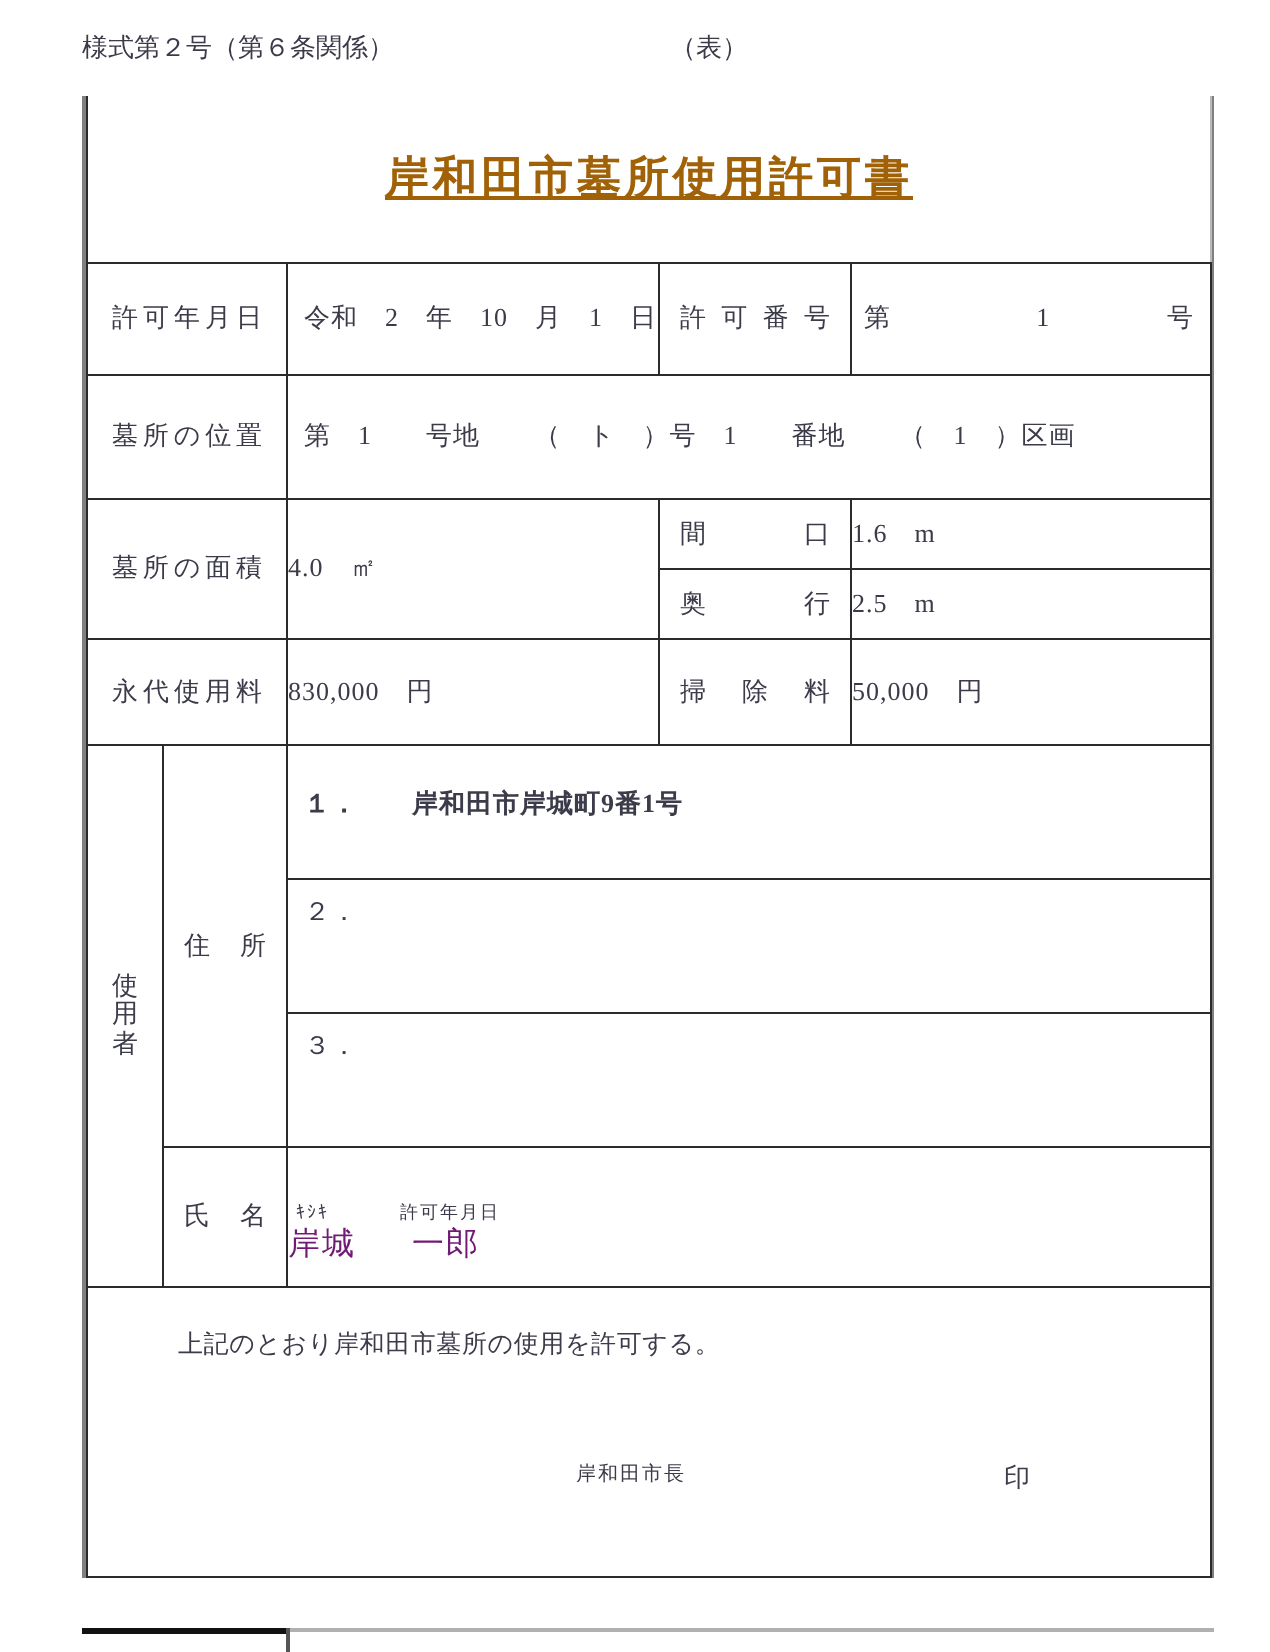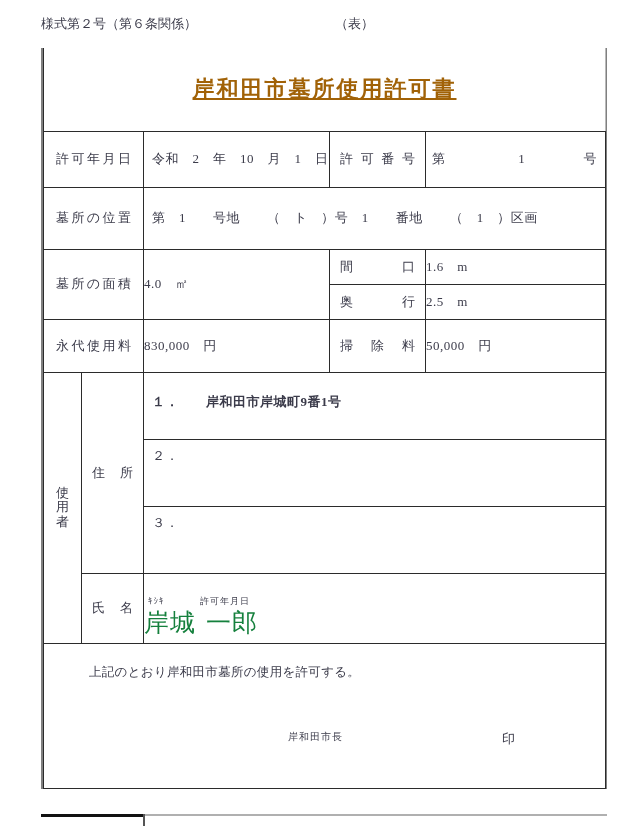--- a/index.html
+++ b/index.html
@@ -154,23 +154,23 @@
     letter-spacing: 1px;
     margin-bottom: 3px;
     padding-left: 4px;
     white-space: nowrap;
     color: #3b3b4a;
   }
   .furigana .fg-sei { display: inline-block; width: 52px; font-family: Liberation Mono, monospace; }
   .furigana .fg-mei { display: inline-block; }
   .name-main {
     display: block;
-    font-size: 25px;
+    font-size: 16px;
     letter-spacing: 1px;
-    color: #15803d;
+    color: #701a75;
     white-space: nowrap;
   }
   .name-main .nm-sei { display: inline-block; width: 62px; }
 
   
   .footer-cell { position: relative; }
   .footer-statement {
     position: absolute;
     left: 45px;
     top: 20px;

